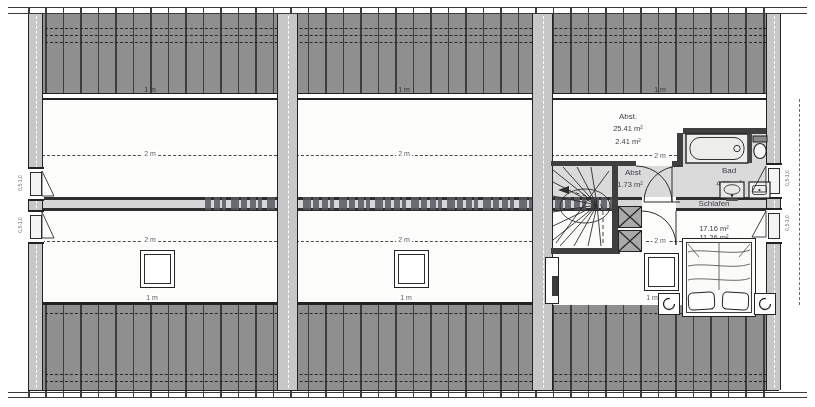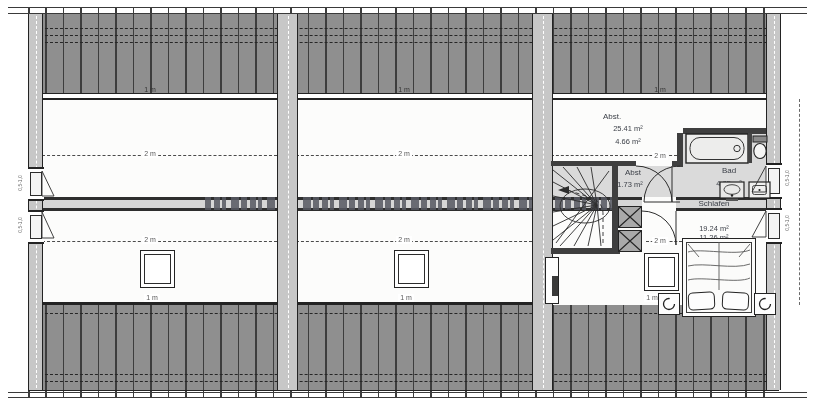--- a/index.html
+++ b/index.html
@@ -211,27 +211,27 @@
       <path d="M688,280 C702,276 738,284 750,278"></path>
       <path d="M688,244 L699,257 M750,244 L739,257"></path>
     </g>
 
     <g stroke="#232323" stroke-width="1.3" fill="#fff">
       <circle cx="669" cy="304" r="5.5" stroke-dasharray="26 8"></circle>
       <circle cx="765" cy="304" r="5.5" stroke-dasharray="26 8"></circle>
     </g>
   </svg>
 
-  <span class="rl" style="left:612px;top:113px">Abst.</span>
+  <span class="rl" style="left:628px;top:113px">Abst.</span>
   <span class="rl area" style="left:628px;top:125px">25.41 m²</span>
-  <span class="rl area" style="left:628px;top:138px">4.66 m²</span>
+  <span class="rl area" style="left:628px;top:138px">2.41 m²</span>
   <span class="rl" style="left:633px;top:169px">Abst</span>
   <span class="rl area" style="left:630px;top:181px">1.73 m²</span>
   <span class="rl" style="left:729px;top:167px">Bad</span>
   <span class="rl" style="left:714px;top:200px">Schlafen</span>
-  <span class="rl area" style="left:714px;top:225px">19.24 m²</span>
+  <span class="rl area" style="left:714px;top:225px">17.16 m²</span>
 
   <span class="rot" style="left:20px;top:183px">0,5-1,0</span>
   <span class="rot" style="left:20px;top:225px">0,5-1,0</span>
   <span class="rot" style="left:787px;top:178px">0,5-1,0</span>
   <span class="rot" style="left:787px;top:223px">0,5-1,0</span>
 
 </div>
 
 </body></html>

